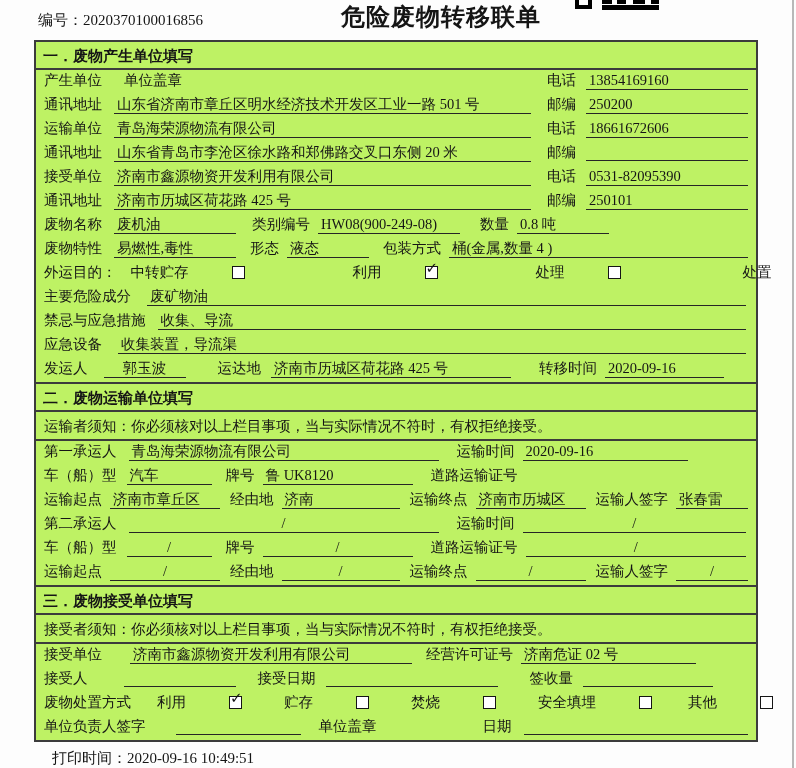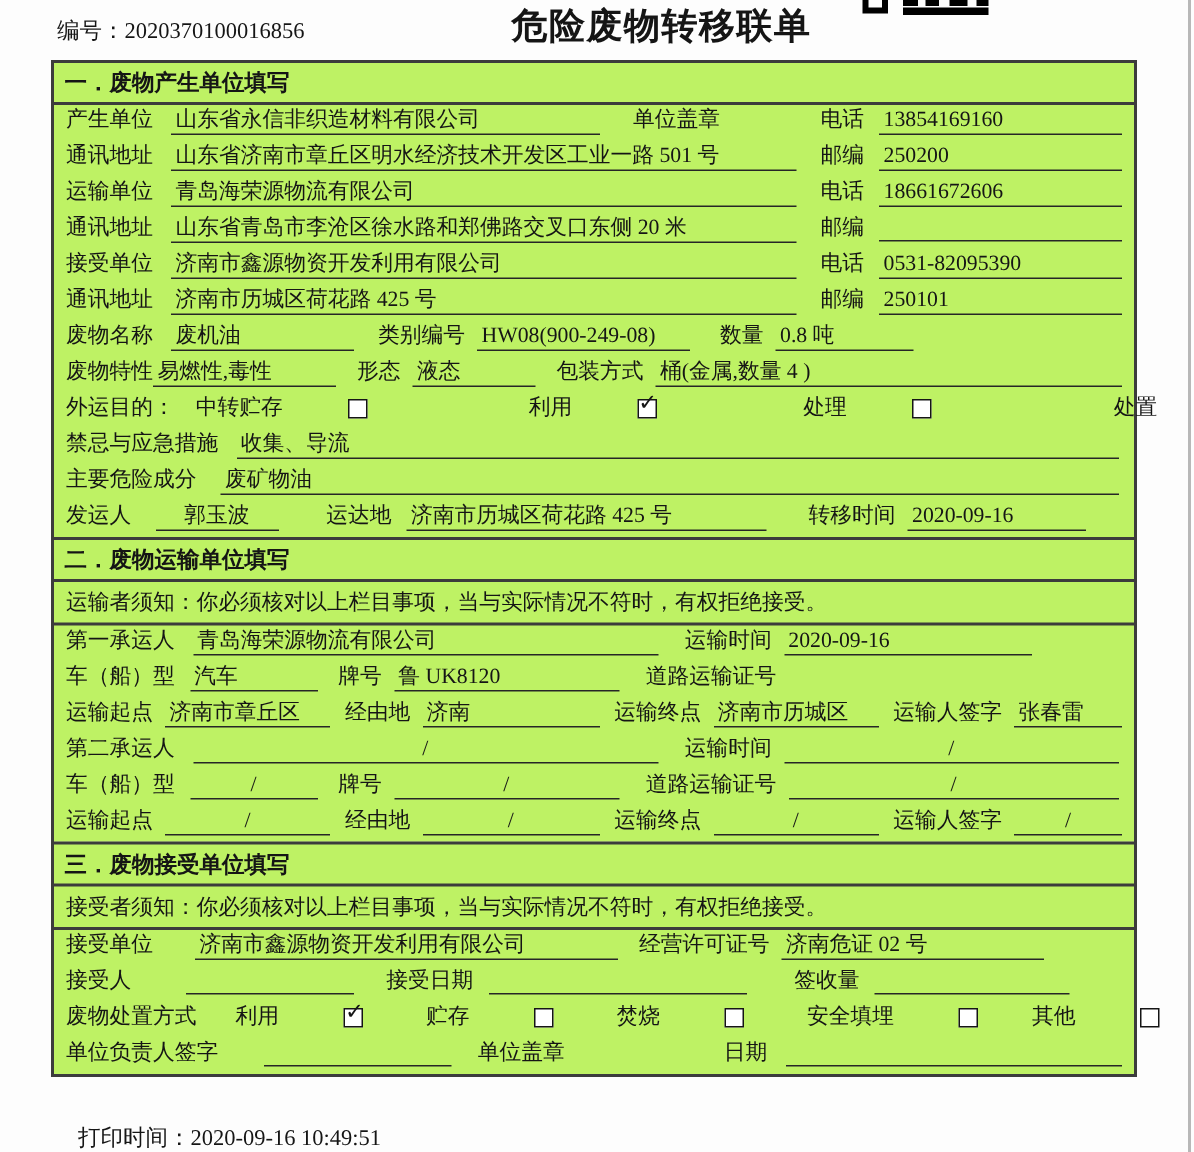--- a/index.html
+++ b/index.html
@@ -64,21 +64,20 @@
   <div class="q q6"></div>
 </div>
 
 <div class="form-table">
 
   <div class="sec">
     <div class="sec-header">一．废物产生单位填写</div>
 
     <div class="row">
       <span class="lbl">产生单位</span>
-      <span class="val" style="width:286px;margin-left:12px">山东省永信非织造材料有限公司</span>
       <span class="lbl" style="margin-left:22px">单位盖章</span>
       <span class="lbl" style="margin-left:auto">电话</span>
       <span class="val" style="width:162px;margin-left:10px">13854169160</span>
     </div>
 
     <div class="row">
       <span class="lbl">通讯地址</span>
       <span class="val g" style="margin-left:12px;margin-right:16px">山东省济南市章丘区明水经济技术开发区工业一路 501 号</span>
       <span class="lbl">邮编</span>
       <span class="val" style="width:162px;margin-left:10px">250200</span>
@@ -116,21 +115,21 @@
       <span class="lbl">废物名称</span>
       <span class="val" style="width:122px;margin-left:12px">废机油</span>
       <span class="lbl" style="margin-left:16px">类别编号</span>
       <span class="val" style="width:142px;margin-left:8px">HW08(900-249-08)</span>
       <span class="lbl" style="margin-left:20px">数量</span>
       <span class="val" style="width:92px;margin-left:8px">0.8 吨</span>
     </div>
 
     <div class="row">
       <span class="lbl">废物特性</span>
-      <span class="val" style="width:122px;">易燃性,毒性</span>
+      <span class="val" style="width:122px;margin-left:12px">易燃性,毒性</span>
       <span class="lbl" style="margin-left:14px">形态</span>
       <span class="val" style="width:82px;margin-left:8px">液态</span>
       <span class="lbl" style="margin-left:14px">包装方式</span>
       <span class="val g" style="margin-left:8px">桶(金属,数量 4 )</span>
     </div>
 
     <div class="row">
       <span class="lbl">外运目的：</span>
       <span class="opt" style="margin-left:14px">
         <span class="lbl">中转贮存</span>
@@ -152,29 +151,33 @@
       </span>
       <span class="opt" style="margin-left:122px">
         <span class="lbl">处置</span>
         <span class="cb">
             <span class="mk"></span>
           </span>
       </span>
     </div>
 
     <div class="row">
+      <span class="lbl">主要危险成分</span>
+      <span class="val g" style="margin-left:16px;margin-right:2px">废矿物油</span>
+    </div>
+
+    <div class="row">
       <span class="lbl">禁忌与应急措施</span>
       <span class="val g" style="margin-left:12px;margin-right:2px">收集、导流</span>
     </div>
 
     <div class="row">
-      <span class="lbl">主要危险成分</span>
-      <span class="val g" style="margin-left:16px;margin-right:2px">废矿物油</span>
-    </div>
-
+      <span class="lbl">应急设备</span>
+      <span class="val g" style="margin-left:16px;margin-right:2px">收集装置，导流渠</span>
+    </div>
 
     <div class="row">
       <span class="lbl">发运人</span>
       <span class="val c" style="width:82px;margin-left:16px">郭玉波</span>
       <span class="lbl" style="margin-left:32px">运达地</span>
       <span class="val" style="width:240px;margin-left:10px">济南市历城区荷花路 425 号</span>
       <span class="lbl" style="margin-left:28px">转移时间</span>
       <span class="val g" style="margin-left:8px;margin-right:24px">2020-09-16</span>
     </div>
   </div>

